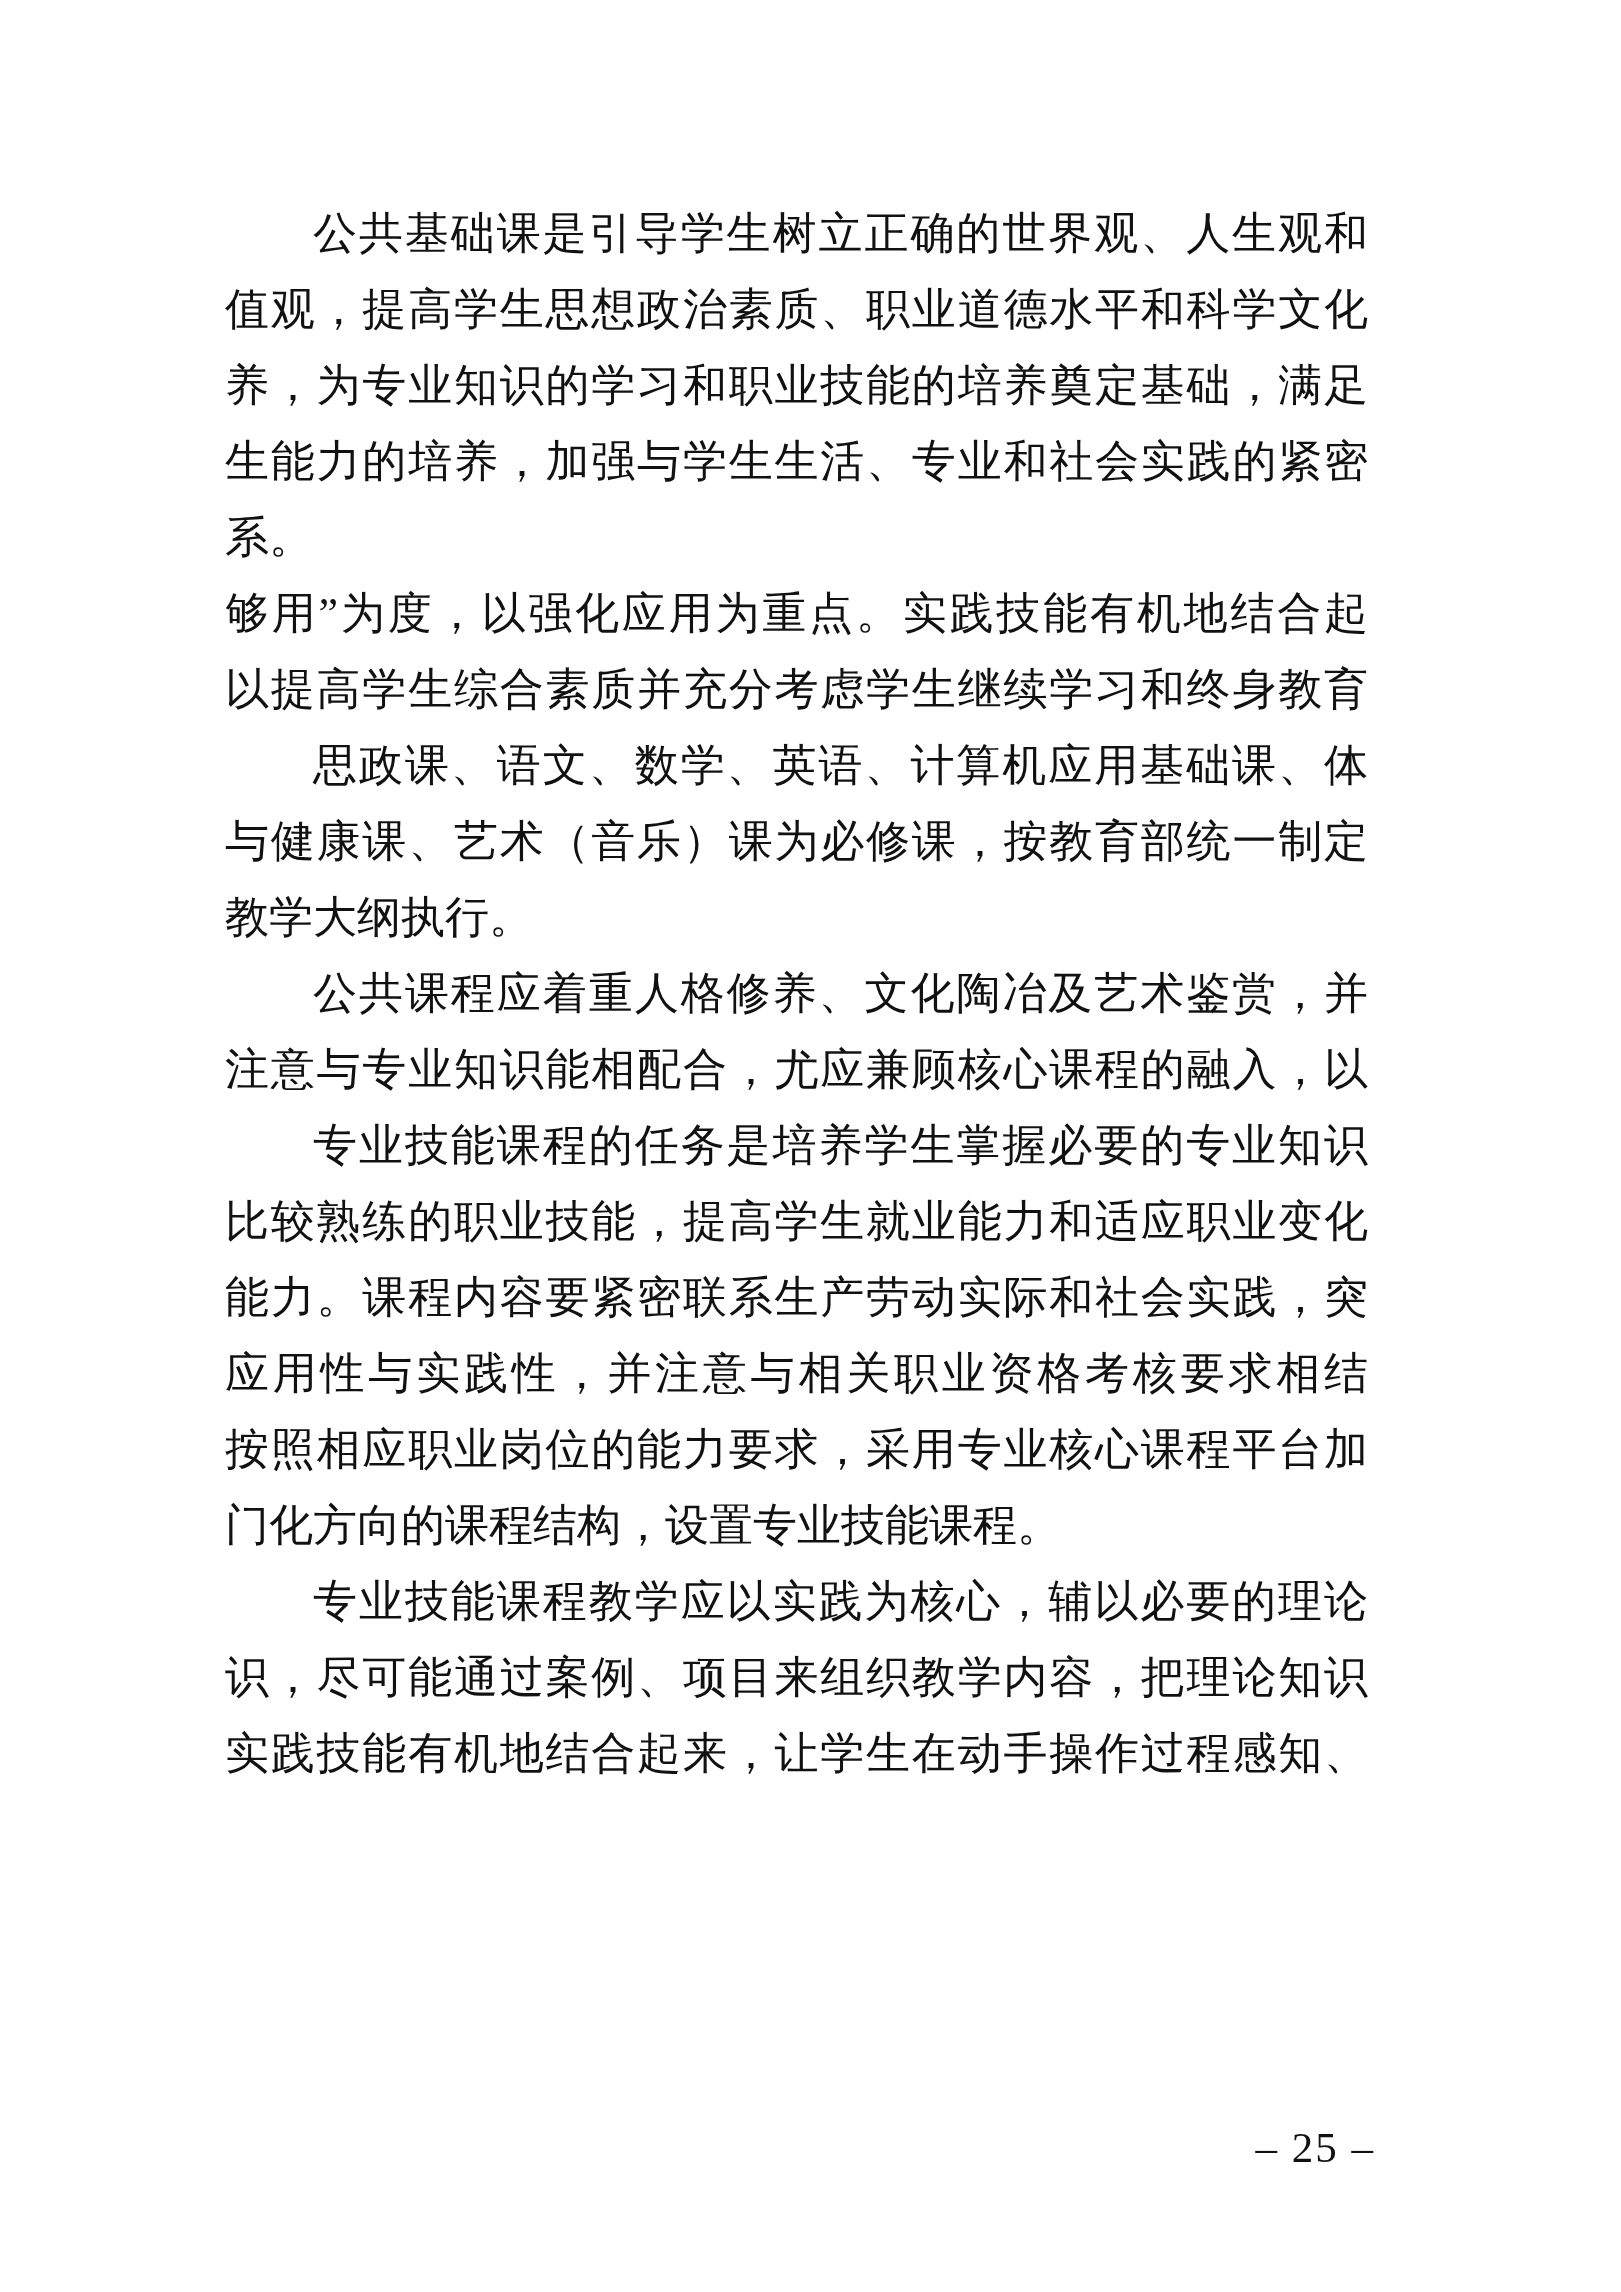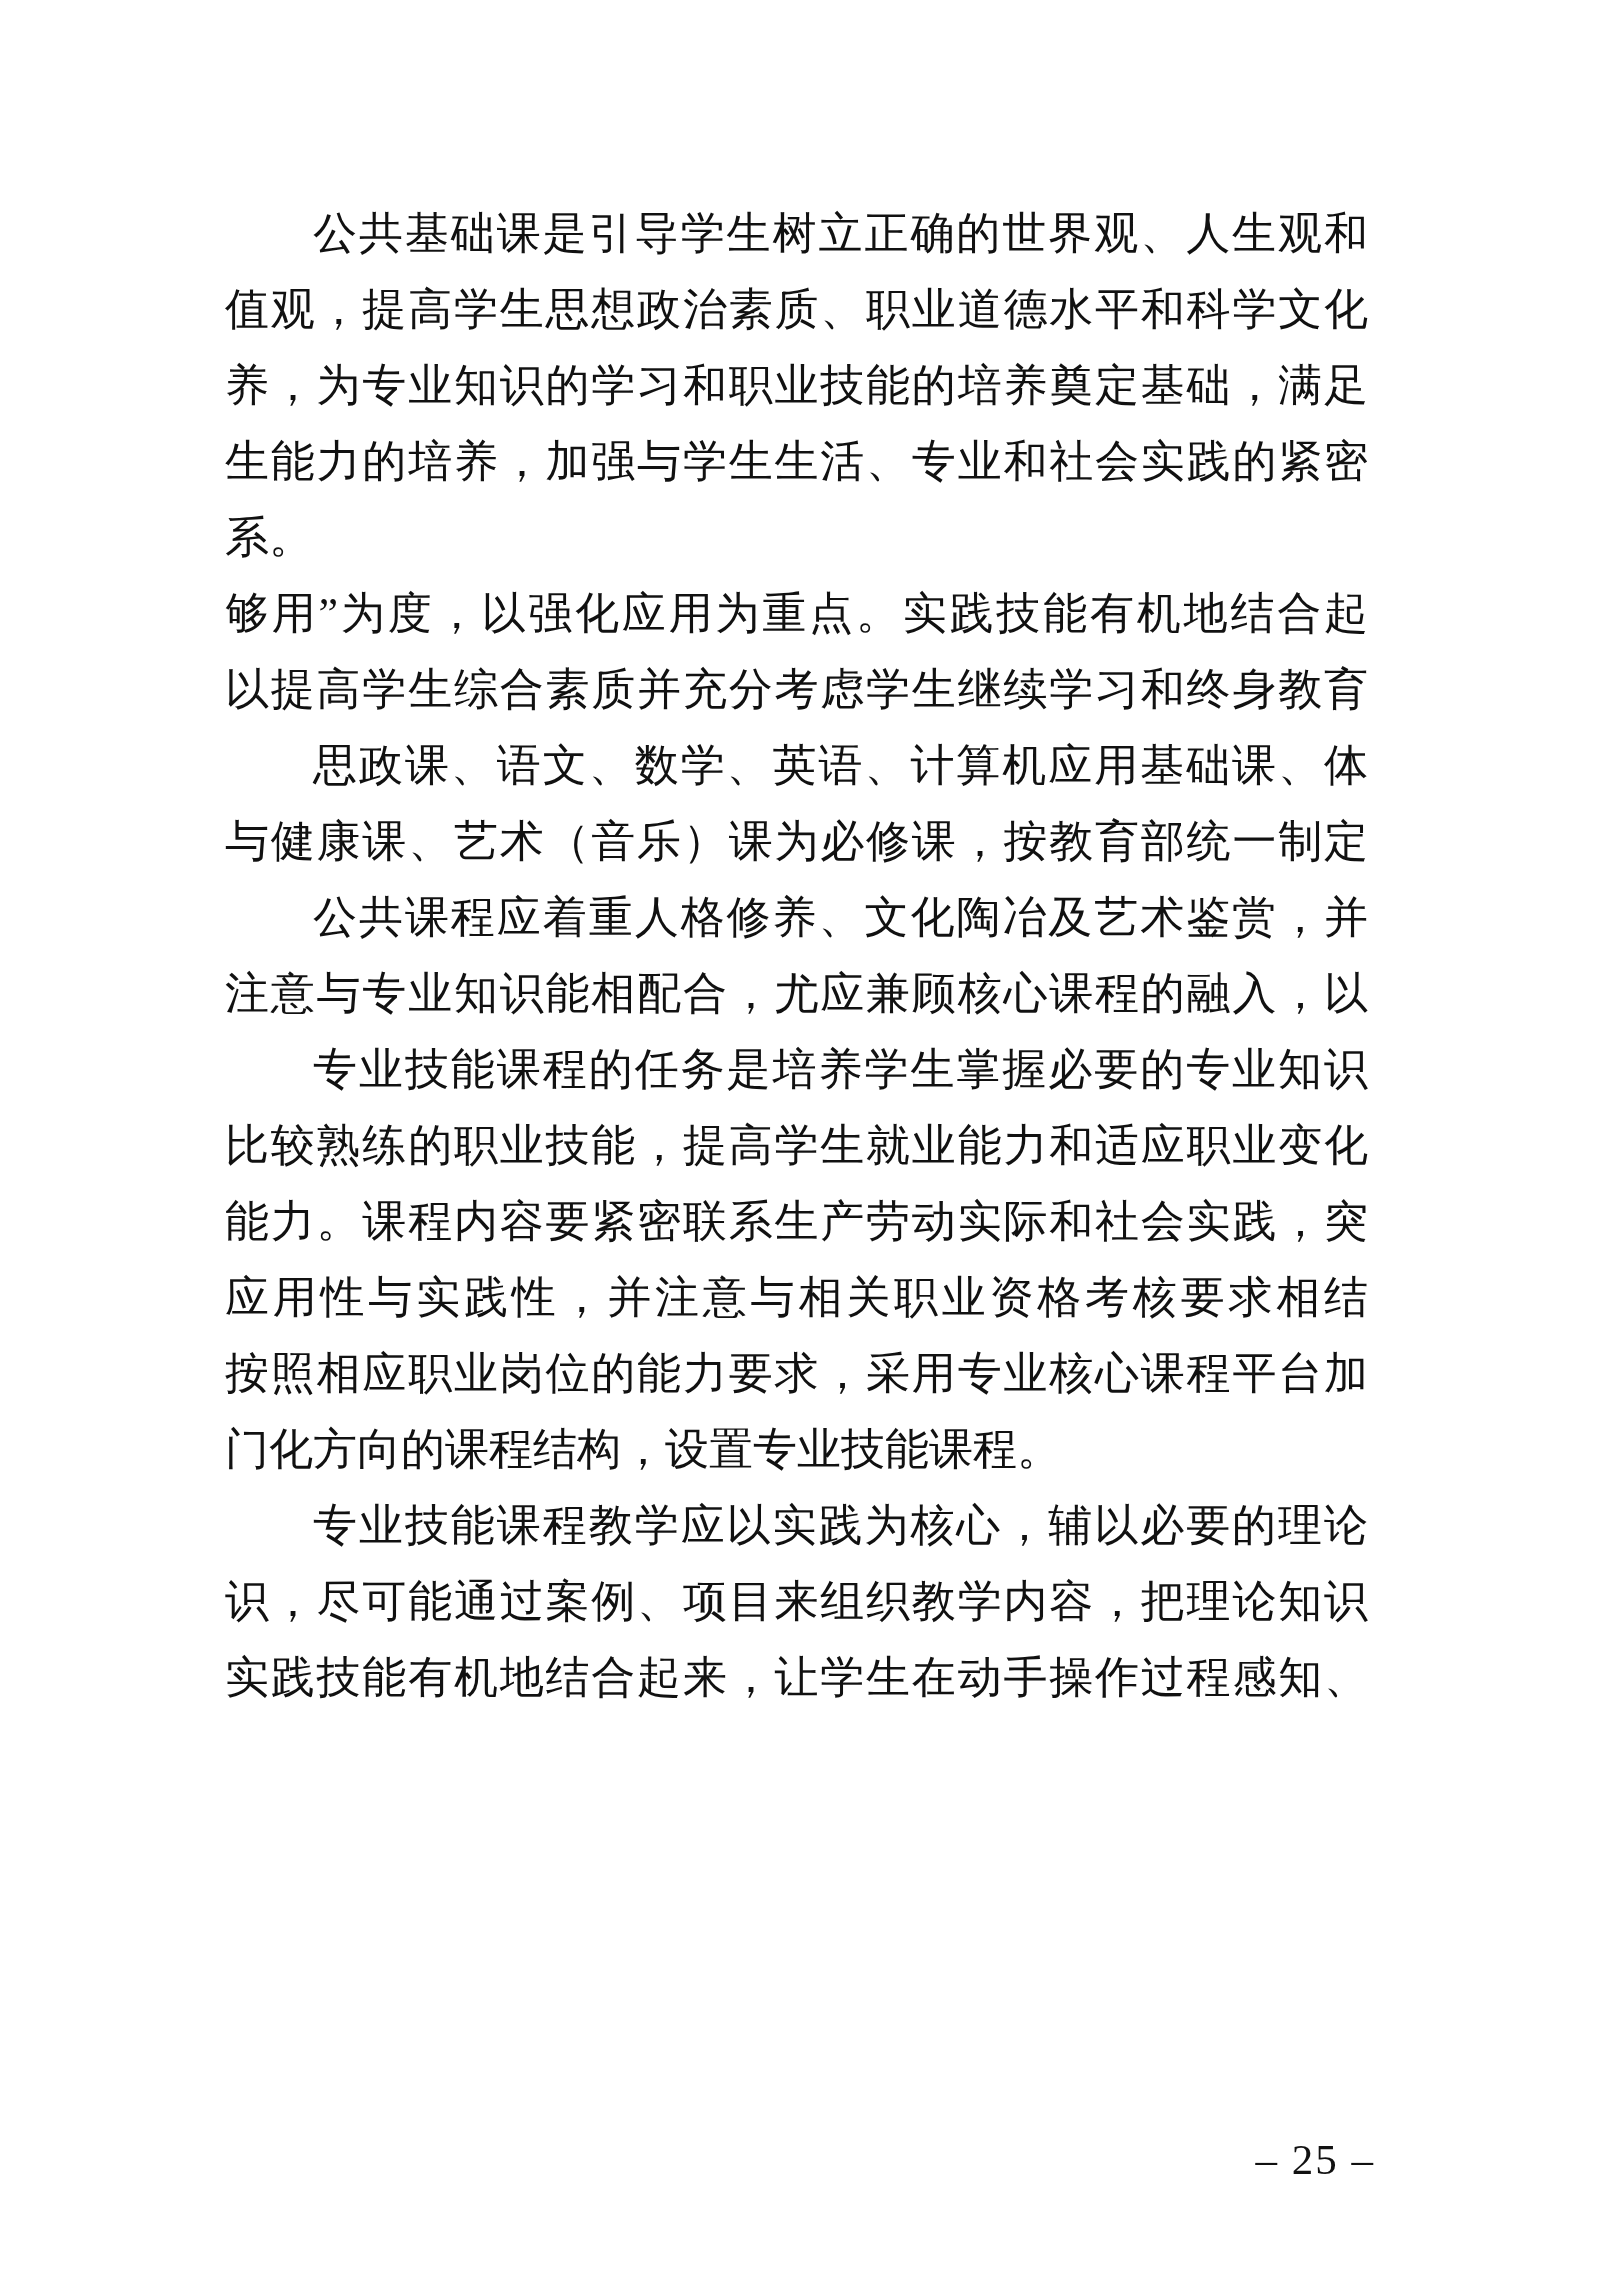--- a/index.html
+++ b/index.html
@@ -44,21 +44,20 @@
   }
   .footer-page-number {
     position: absolute;
     top: 2123px;
     right: 246px;
     font-size: 43px;
     line-height: 49px;
     letter-spacing: 2px;
     color: #111111;
     font-family: "Liberation Serif", "DejaVu Serif", serif;
-    margin-top: 12px;
   }
 </style>
 </head>
 <body>
 
 <div class="sheet">
   <div class="textblock">
       <div class="paragraph">
         <div class="line first">公共基础课是引导学生树立正确的世界观、人生观和价</div>
         <div class="line">值观，提高学生思想政治素质、职业道德水平和科学文化素</div>
@@ -66,20 +65,21 @@
         <div class="line">生能力的培养，加强与学生生活、专业和社会实践的紧密联</div>
         <div class="line short">系。</div>
       </div>
       <div class="paragraph">
         <div class="line">够用”为度，以强化应用为重点。实践技能有机地结合起来，</div>
         <div class="line">以提高学生综合素质并充分考虑学生继续学习和终身教育的</div>
       </div>
       <div class="paragraph">
         <div class="line first">思政课、语文、数学、英语、计算机应用基础课、体育</div>
         <div class="line">与健康课、艺术（音乐）课为必修课，按教育部统一制定的</div>
+        <div class="line short">教学大纲执行。</div>
       </div>
       <div class="paragraph">
         <div class="line first">公共课程应着重人格修养、文化陶冶及艺术鉴赏，并应</div>
         <div class="line">注意与专业知识能相配合，尤应兼顾核心课程的融入，以培</div>
       </div>
       <div class="paragraph">
         <div class="line first">专业技能课程的任务是培养学生掌握必要的专业知识和</div>
         <div class="line">比较熟练的职业技能，提高学生就业能力和适应职业变化的</div>
         <div class="line">能力。课程内容要紧密联系生产劳动实际和社会实践，突出</div>
         <div class="line">应用性与实践性，并注意与相关职业资格考核要求相结合。</div>

